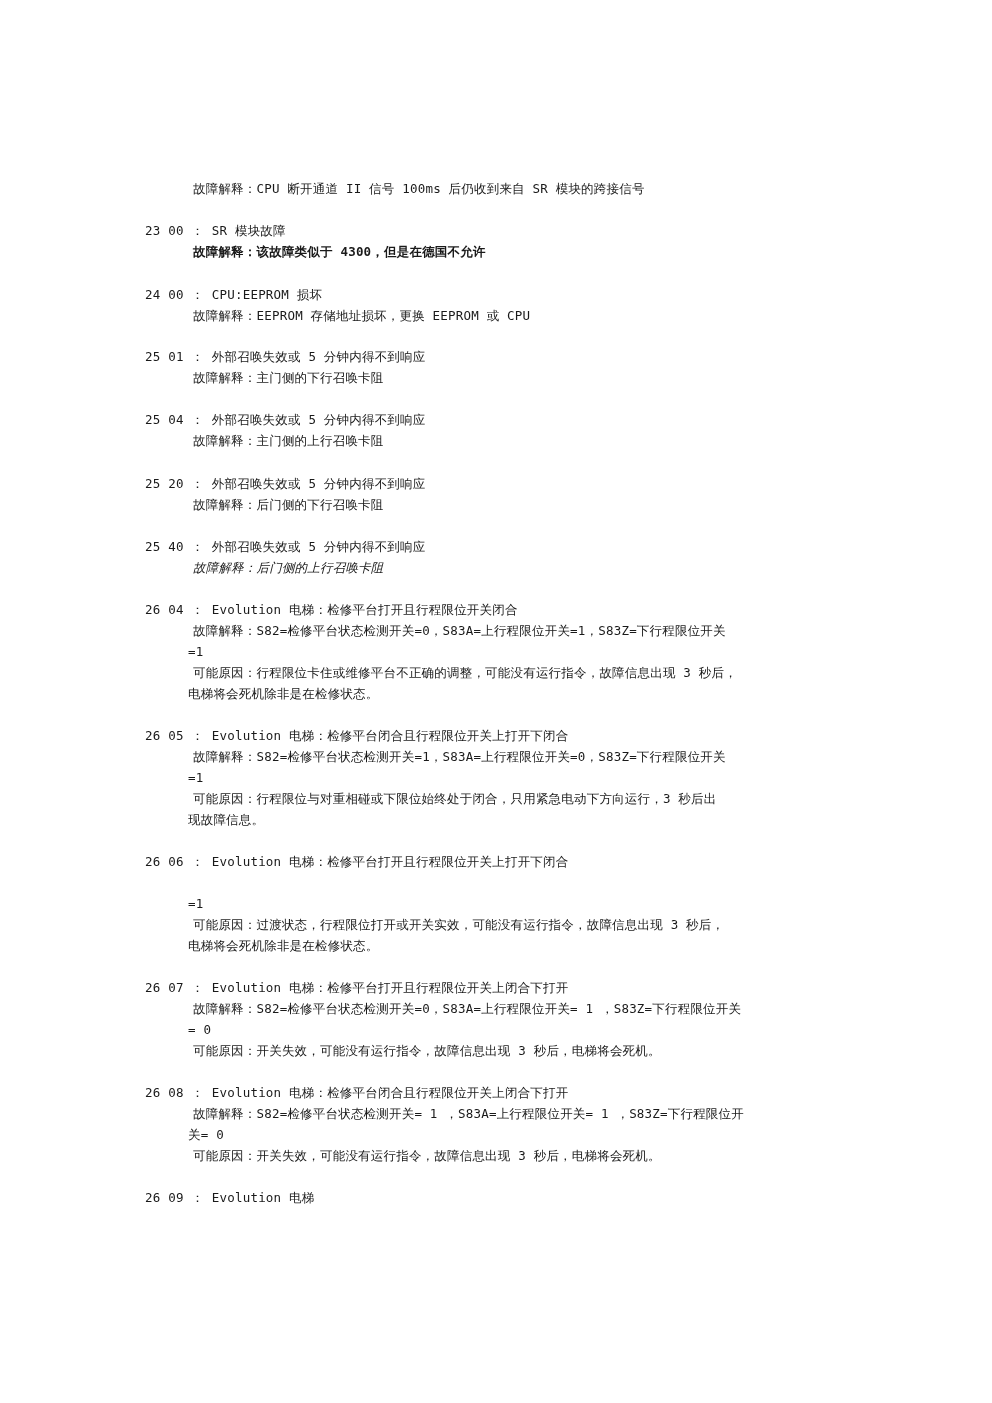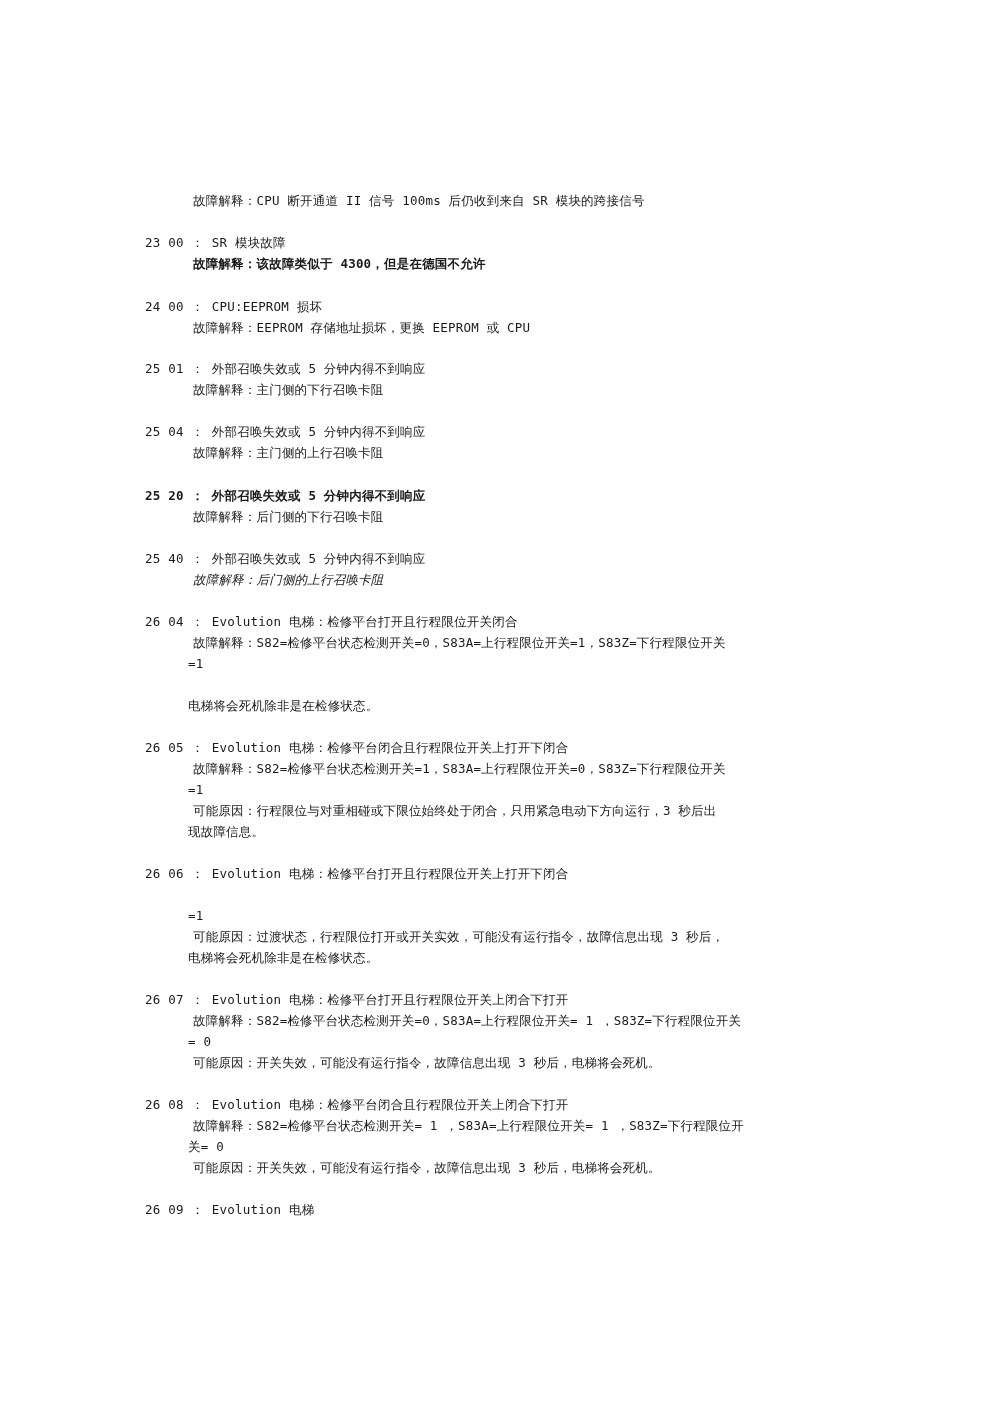--- a/index.html
+++ b/index.html
@@ -11,21 +11,21 @@
       width: 992px;
       height: 1403px;
       position: relative;
       overflow: hidden;
       font-family: "DejaVu Sans Mono", "Liberation Mono", monospace;
       color: #1a1a1a;
     }
     .page {
       position: absolute;
       left: 0;
-      top: 16px;
+      top: 4px;
       width: 992px;
       height: 1158px;
     }
     .line {
       position: absolute;
       font-size: 12.5px;
       line-height: 16px;
       white-space: nowrap;
       letter-spacing: 0.2px;
     }
@@ -39,27 +39,28 @@
 <div class="page" id="page">
     <div class="line ind1" style="top: 177px;">故障解释：CPU 断开通道 II 信号 100ms 后仍收到来自 SR 模块的跨接信号</div>
     <div class="line code" style="top: 219px;">23 00 ： SR 模块故障</div>
     <div class="line ind1" style="top: 240px; font-weight: bold;">故障解释：该故障类似于 4300，但是在德国不允许</div>
     <div class="line code" style="top: 283px;">24 00 ： CPU:EEPROM 损坏</div>
     <div class="line ind1" style="top: 304px;">故障解释：EEPROM 存储地址损坏，更换 EEPROM 或 CPU</div>
     <div class="line code" style="top: 345px;">25 01 ： 外部召唤失效或 5 分钟内得不到响应</div>
     <div class="line ind1" style="top: 366px;">故障解释：主门侧的下行召唤卡阻</div>
     <div class="line code" style="top: 408px;">25 04 ： 外部召唤失效或 5 分钟内得不到响应</div>
     <div class="line ind1" style="top: 429px;">故障解释：主门侧的上行召唤卡阻</div>
-    <div class="line code" style="top: 472px; font-weight: bold;">25 20 ： 外部召唤失效或 5 分钟内得不到响应</div>
+    <div class="line code" style="top: 472px;">25 20 ： 外部召唤失效或 5 分钟内得不到响应</div>
     <div class="line ind1" style="top: 493px;">故障解释：后门侧的下行召唤卡阻</div>
     <div class="line code" style="top: 535px;">25 40 ： 外部召唤失效或 5 分钟内得不到响应</div>
     <div class="line ind1" style="top: 556px; font-style: italic;">故障解释：后门侧的上行召唤卡阻</div>
     <div class="line code" style="top: 598px;">26 04 ： Evolution 电梯：检修平台打开且行程限位开关闭合</div>
     <div class="line ind1" style="top: 619px;">故障解释：S82=检修平台状态检测开关=0，S83A=上行程限位开关=1，S83Z=下行程限位开关</div>
     <div class="line ind2" style="top: 640px;">=1</div>
+    <div class="line ind1" style="top: 661px;">可能原因：行程限位卡住或维修平台不正确的调整，可能没有运行指令，故障信息出现 3 秒后，</div>
     <div class="line ind2" style="top: 682px;">电梯将会死机除非是在检修状态。</div>
     <div class="line code" style="top: 724px;">26 05 ： Evolution 电梯：检修平台闭合且行程限位开关上打开下闭合</div>
     <div class="line ind1" style="top: 745px;">故障解释：S82=检修平台状态检测开关=1，S83A=上行程限位开关=0，S83Z=下行程限位开关</div>
     <div class="line ind2" style="top: 766px;">=1</div>
     <div class="line ind1" style="top: 787px;">可能原因：行程限位与对重相碰或下限位始终处于闭合，只用紧急电动下方向运行，3 秒后出</div>
     <div class="line ind2" style="top: 808px;">现故障信息。</div>
     <div class="line code" style="top: 850px;">26 06 ： Evolution 电梯：检修平台打开且行程限位开关上打开下闭合</div>
     <div class="line ind2" style="top: 892px;">=1</div>
     <div class="line ind1" style="top: 913px;">可能原因：过渡状态，行程限位打开或开关实效，可能没有运行指令，故障信息出现 3 秒后，</div>
     <div class="line ind2" style="top: 934px;">电梯将会死机除非是在检修状态。</div>

